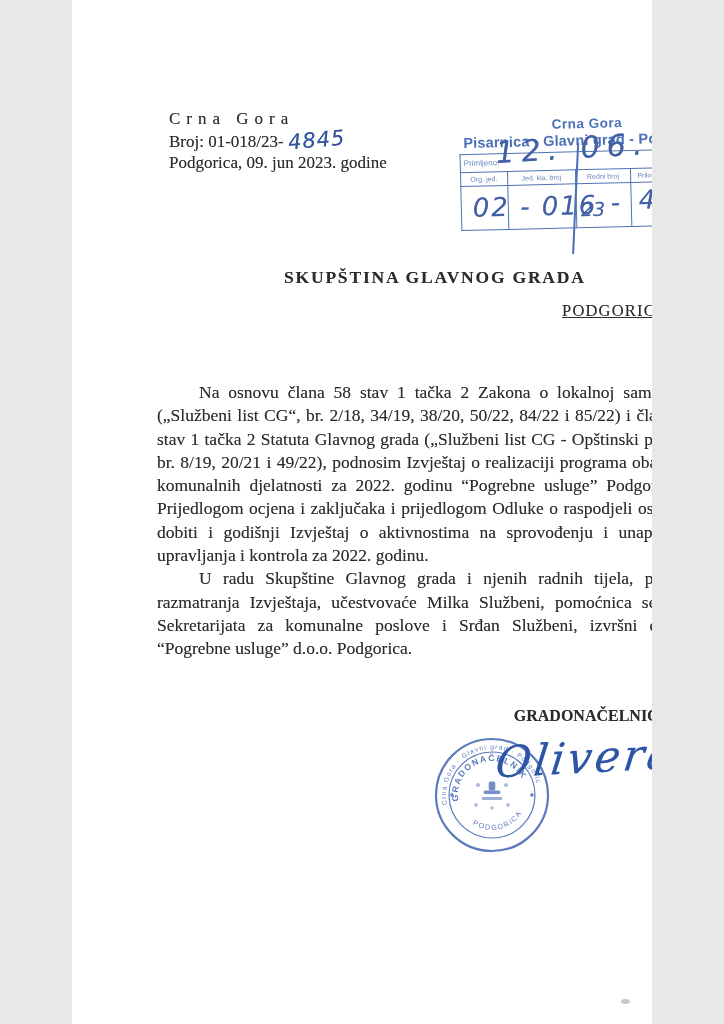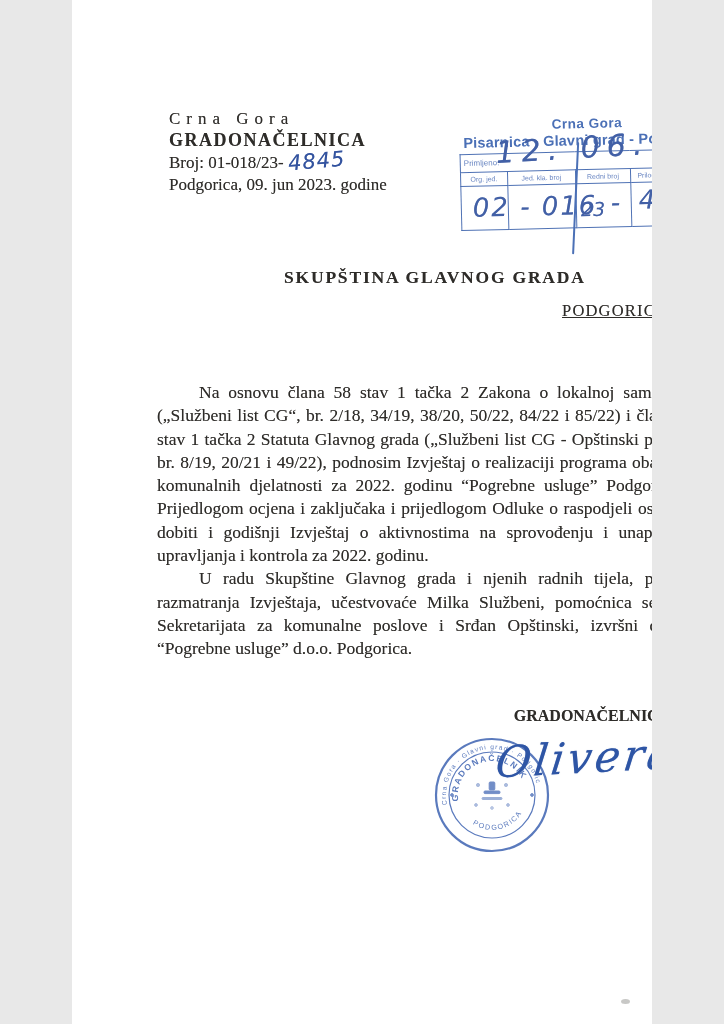--- a/index.html
+++ b/index.html
@@ -61,21 +61,20 @@
 
   .speck{position:absolute;left:549px;top:999px;width:9px;height:5px;background:#9a9a98;border-radius:50%;opacity:.55;}
 </style>
 </head>
 <body>
 
 <div class="page">
 
   <div class="letterhead scan-text">
     <div class="lh-country">Crna Gora</div>
-    <div class="lh-office">GRADONAČELNICA</div>
     <div class="lh-number">
       <span>Broj: 01-018/23-</span><span class="hw">4845</span>
     </div>
     <div>Podgorica, 09. jun 2023. godine</div>
   </div>
 
   <div class="receipt-stamp">
     <div class="rs-line1">Crna Gora</div>
     <div class="rs-line2">Pisarnica - Glavni grad - Podgorica</div>
     <table class="rs-table">
@@ -107,21 +106,21 @@
       <span class="rs-v3 hw">487</span>
     </div>
     <div class="rs-stroke"></div>
   </div>
 
   <div class="doc-title-1 scan-text">SKUPŠTINA GLAVNOG GRADA</div>
   <div class="doc-title-2 scan-text">PODGORICA</div>
 
   <div class="body-text scan-text">
     <p><span>Na osnovu člana 58 stav 1 tačka 2 Zakona o lokalnoj samoupravi („Službeni list CG“, br. 2/18, 34/19, 38/20, 50/22, 84/22 i 85/22) i člana 100 stav 1 tačka 2 Statuta Glavnog grada („Službeni list CG - Opštinski propisi“, br. 8/19, 20/21 i 49/22), podnosim </span><span class="bold-seg">Izvještaj o realizaciji programa obavljanja komunalnih djelatnosti za 2022. godinu “Pogrebne usluge” Podgorica, sa Prijedlogom ocjena i zaključaka i prijedlogom Odluke o raspodjeli ostvarene dobiti i godišnji Izvještaj o aktivnostima na sprovođenju i unapređenju upravljanja i kontrola za 2022. godinu.</span></p>
-    <p><span>U radu Skupštine Glavnog grada i njenih radnih tijela, prilikom razmatranja Izvještaja, učestvovaće </span><span class="bold-seg">Milka Službeni,</span><span> pomoćnica sekretara Sekretarijata za komunalne poslove i </span><span class="bold-seg">Srđan Opštinski,</span><span> izvršni direktor “Pogrebne usluge” d.o.o. Podgorica.</span></p>
+    <p><span>U radu Skupštine Glavnog grada i njenih radnih tijela, prilikom razmatranja Izvještaja, učestvovaće </span><span class="bold-seg">Milka Službeni,</span><span> pomoćnica sekretara Sekretarijata za komunalne poslove i </span><span class="bold-seg">Srđan Službeni,</span><span> izvršni direktor “Pogrebne usluge” d.o.o. Podgorica.</span></p>
   </div>
 
   <div class="sig-block scan-text">
     <div>GRADONAČELNICA,</div>
   </div>
 
   <svg class="seal" viewBox="0 0 120 120">
     <g fill="none" stroke="#4468b4">
       <circle cx="60" cy="60" r="56" stroke-width="2.2"></circle>
       <circle cx="60" cy="60" r="43" stroke-width="1.2"></circle>

